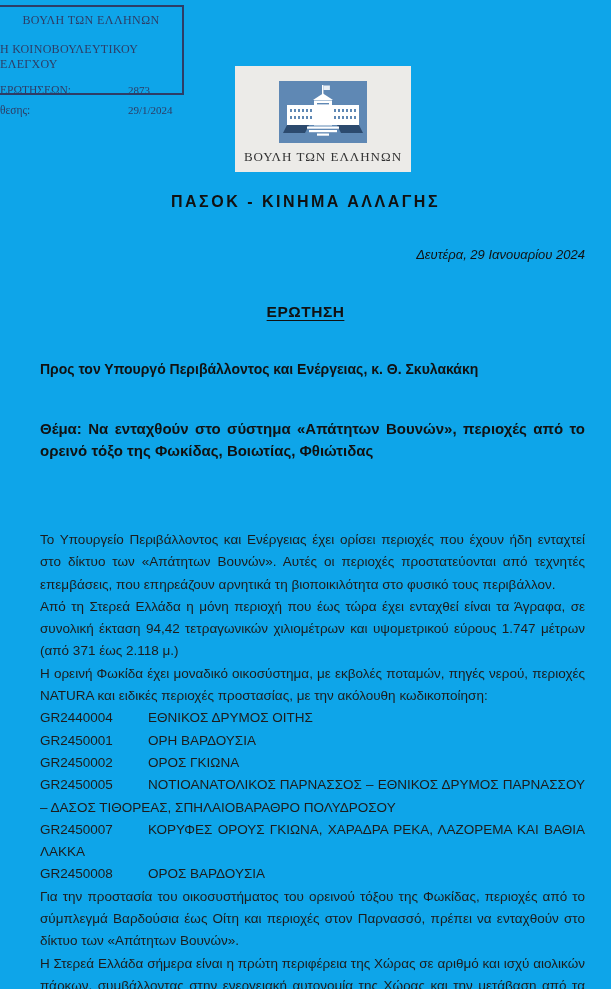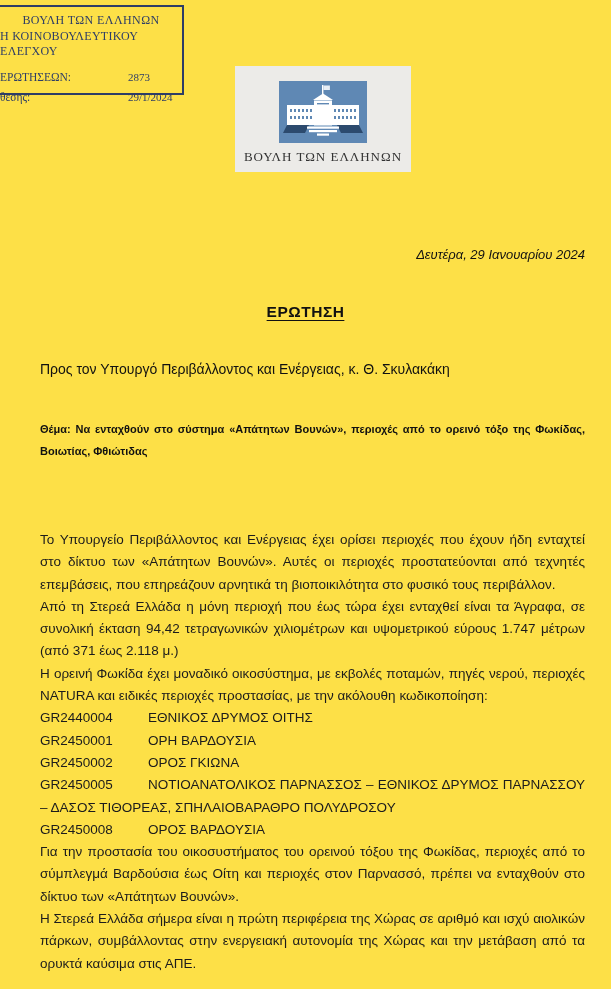--- a/index.html
+++ b/index.html
@@ -1,36 +1,36 @@
 <!DOCTYPE html>
 <html><head>
 <meta charset="utf-8">
 <style>
   html,body{margin:0;padding:0;background:#ffffff;}
   .page{
     position:relative;
     width:611px;height:989px;
-    background:#fde047;
+    background:#0ea5e9;
     font-family:"Liberation Sans",sans-serif;
     color:#1c1c1c;
     overflow:hidden;
   }
 
   
   .stamp{
     position:absolute;top:5px;left:0;
     width:184px;height:90px;
     border:2px solid #2e3d66;border-left:none;
     color:#2e3d66;
     font-family:"Liberation Serif",serif;
     font-size:12px;
     box-sizing:border-box;
   }
   .stamp .s-line1{text-align:center;margin-top:6px;letter-spacing:0.4px;}
-  .stamp .s-line2{margin-top:1px;letter-spacing:0.3px;}
+  .stamp .s-line2{margin-top:14px;letter-spacing:0.3px;}
   .stamp .s-row{position:relative;height:15px;}
   .stamp .s-row.first{margin-top:12px;}
   .stamp .s-row.second{margin-top:5px;}
   .stamp .s-label{position:absolute;left:0;top:0;font-size:11.5px;}
   .stamp .s-value{position:absolute;left:128px;top:0;font-size:11px;}
 
   
   .logo{
     position:absolute;top:66px;left:235px;
     width:176px;height:106px;
@@ -59,26 +59,26 @@
 
   .doc-title{
     position:absolute;top:303px;left:0;right:0;
     text-align:center;font-weight:bold;font-size:15.5px;
     text-decoration:underline;text-underline-offset:3px;
     letter-spacing:0.5px;color:#111;
   }
 
   .recipient{
     position:absolute;top:361px;left:40px;width:545px;
-    font-weight:normal;font-size:14px;color:#111;
+    font-weight:bold;font-size:14px;color:#111;
   }
 
   .subject{
     position:absolute;top:418px;left:40px;width:545px;
-    font-weight:bold;font-size:11px;line-height:22.3px;
+    font-weight:bold;font-size:15px;line-height:22.3px;
     text-align:justify;color:#111;
   }
 
   .salutation{
     position:absolute;top:497px;left:40px;width:545px;
     font-size:13.5px;color:#1c1c1c;
   }
 
   
   .body-text{
@@ -154,20 +154,21 @@
       <polygon points="58,44 80,44 84,52 62,52" fill="#2c4a6e"></polygon>
 
       <rect x="28" y="45.5" width="32" height="2.2" fill="#ffffff"></rect>
       <rect x="30" y="49" width="28" height="2.2" fill="#ffffff"></rect>
       <rect x="38" y="52.5" width="12" height="2.2" fill="#ffffff"></rect>
     </svg>
     <div class="caption">ΒΟΥΛΗ ΤΩΝ ΕΛΛΗΝΩΝ</div>
   </div>
 
   <div class="group-head">
+    <div class="g2">ΠΑΣΟΚ - ΚΙΝΗΜΑ ΑΛΛΑΓΗΣ</div>
   </div>
 
   <div class="date-line">Δευτέρα, 29 Ιανουαρίου 2024</div>
 
   <div class="doc-title">ΕΡΩΤΗΣΗ</div>
 
   <div class="recipient">Προς τον Υπουργό Περιβάλλοντος και Ενέργειας, κ. Θ. Σκυλακάκη</div>
 
   <div class="subject">Θέμα: Να ενταχθούν στο σύστημα «Απάτητων Βουνών», περιοχές από το ορεινό τόξο της Φωκίδας, Βοιωτίας, Φθιώτιδας</div>
 
@@ -183,20 +184,23 @@
     <div class="code-row">
       <span class="code">GR2450001</span><span>ΟΡΗ ΒΑΡΔΟΥΣΙΑ</span>
     </div>
     <div class="code-row">
       <span class="code">GR2450002</span><span>ΟΡΟΣ ΓΚΙΩΝΑ</span>
     </div>
     <div class="code-row">
       <span class="code">GR2450005</span><span>ΝΟΤΙΟΑΝΑΤΟΛΙΚΟΣ ΠΑΡΝΑΣΣΟΣ – ΕΘΝΙΚΟΣ ΔΡΥΜΟΣ ΠΑΡΝΑΣΣΟΥ – ΔΑΣΟΣ ΤΙΘΟΡΕΑΣ, ΣΠΗΛΑΙΟΒΑΡΑΘΡΟ ΠΟΛΥΔΡΟΣΟΥ</span>
     </div>
     <div class="code-row">
+      <span class="code">GR2450007</span><span>ΚΟΡΥΦΕΣ ΟΡΟΥΣ ΓΚΙΩΝΑ, ΧΑΡΑΔΡΑ ΡΕΚΑ, ΛΑΖΟΡΕΜΑ ΚΑΙ ΒΑΘΙΑ ΛΑΚΚΑ</span>
+    </div>
+    <div class="code-row">
       <span class="code">GR2450008</span><span>ΟΡΟΣ ΒΑΡΔΟΥΣΙΑ</span>
     </div>
 
     <p>Για την προστασία του οικοσυστήματος του ορεινού τόξου της Φωκίδας, περιοχές από το σύμπλεγμά Βαρδούσια έως Οίτη και περιοχές στον Παρνασσό, πρέπει να ενταχθούν στο δίκτυο των «Απάτητων Βουνών».</p>
     <p>Η Στερεά Ελλάδα σήμερα είναι η πρώτη περιφέρεια της Χώρας σε αριθμό και ισχύ αιολικών πάρκων, συμβάλλοντας στην ενεργειακή αυτονομία της Χώρας και την μετάβαση από τα ορυκτά καύσιμα στις ΑΠΕ.</p>
 
   </div>
 
 </div>
 

